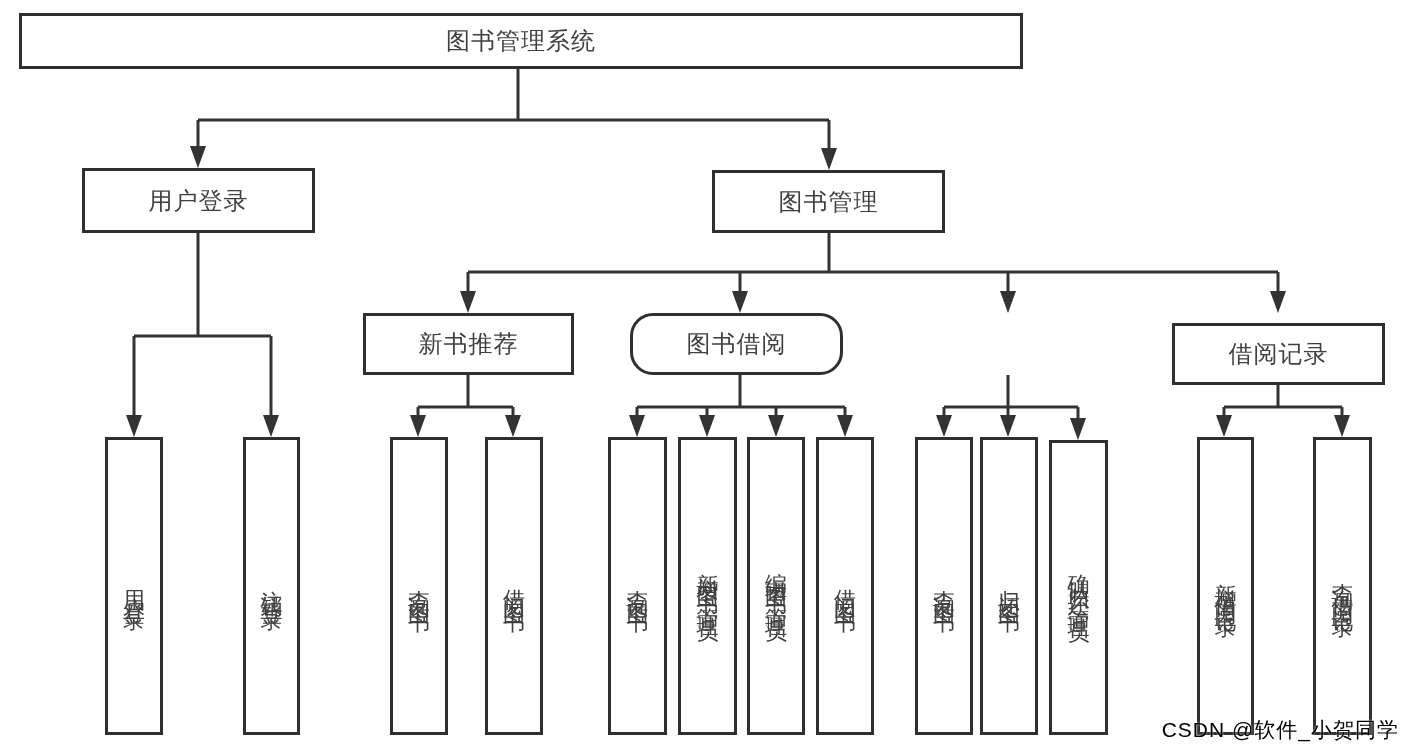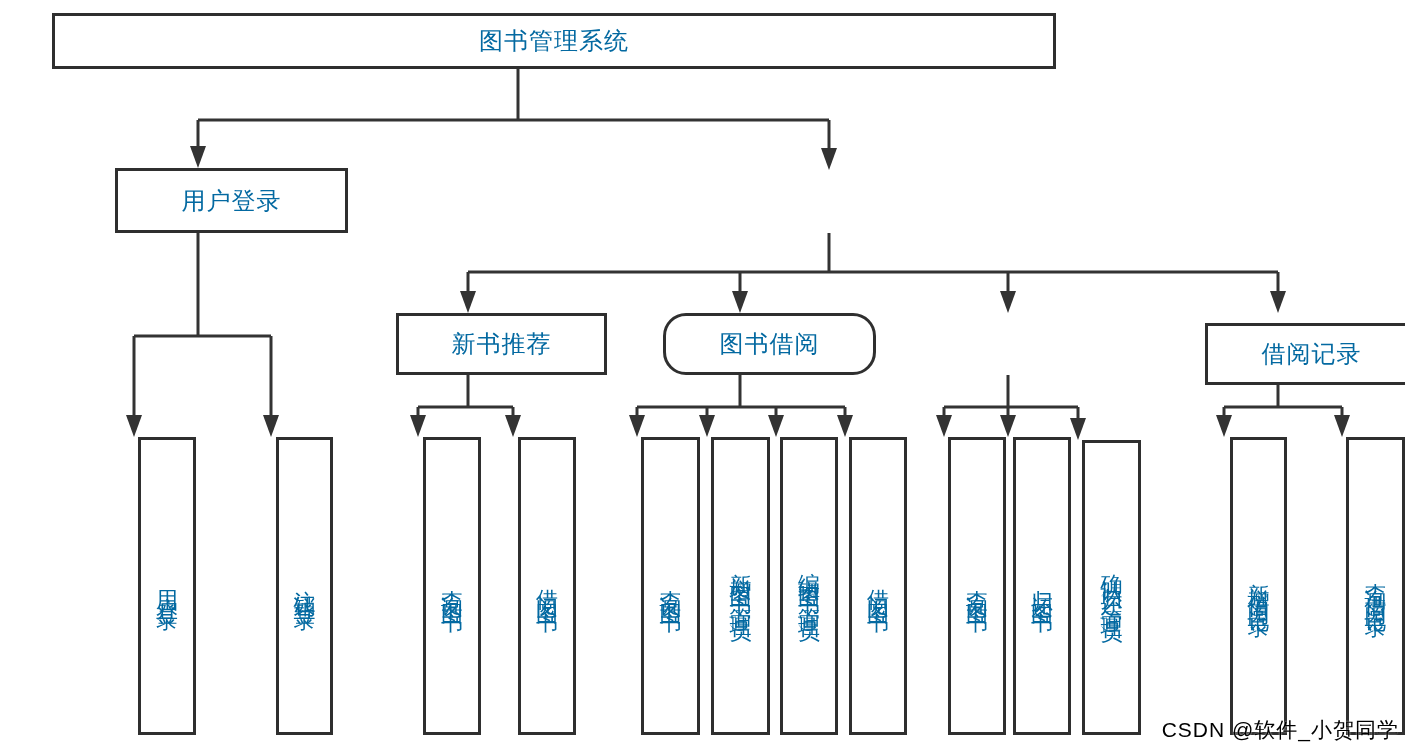--- a/index.html
+++ b/index.html
@@ -3,23 +3,23 @@
 <meta charset="utf-8">
 <style>
   html,body { margin:0; padding:0; background:#ffffff; }
   .canvas {
     position:relative; width:1405px; height:747px; background:#ffffff;
     font-family:"Liberation Sans", sans-serif; overflow:hidden;
   }
   #connectors { position:absolute; left:0; top:0; width:1405px; height:747px; z-index:1; }
   .node {
     position:absolute; box-sizing:border-box; background:#ffffff;
-    border:3px solid #2f2f2f; color:#0369a1;
+    border:3px solid #2f2f2f; color:#404040;
     display:flex; align-items:center; justify-content:center;
-    z-index:2; text-align:center;margin-left:33px;
+    z-index:2; text-align:center;
   }
   .h-node { font-size:24px; letter-spacing:1px; white-space:nowrap; }
   .leaf {
     writing-mode:vertical-rl; text-orientation:mixed;
     font-size:22px; letter-spacing:7px; line-height:1;
   }
   .watermark {
     position:absolute; right:6px; bottom:3px; z-index:6;
     font-size:21px; color:#000000; letter-spacing:1px; white-space:nowrap;
     text-shadow:0 0 2px #ffffff;
@@ -81,20 +81,21 @@
       <polygon points="1070,418 1086,418 1078,440" fill="#333333"></polygon>
       <line x1="1224" y1="407" x2="1224" y2="419" stroke="#333333" stroke-width="3"></line>
       <polygon points="1216,415 1232,415 1224,437" fill="#333333"></polygon>
       <line x1="1342" y1="407" x2="1342" y2="419" stroke="#333333" stroke-width="3"></line>
       <polygon points="1334,415 1350,415 1342,437" fill="#333333"></polygon>
     </svg>
 
   <div class="node h-node" style="left:19px; top:13px; width:1004px; height:56px;">图书管理系统</div>
 
   <div class="node h-node" style="left:82px; top:168px; width:233px; height:65px;">用户登录</div>
+  <div class="node h-node" style="left:712px; top:170px; width:233px; height:63px;">图书管理</div>
 
   <div class="node h-node" style="left:363px; top:313px; width:211px; height:62px;text-align:right;">新书推荐</div>
   <div class="node h-node" style="left:630px; top:313px; width:213px; height:62px;border-radius:23px;">图书借阅</div>
   <div class="node h-node" style="left:1172px; top:323px; width:213px; height:62px;">借阅记录</div>
 
   <div class="node leaf" style="left:105px; top:437px; width:58px; height:298px;">用户登录</div>
   <div class="node leaf" style="left:243px; top:437px; width:57px; height:298px;">注销登录</div>
 
   <div class="node leaf" style="left:390px; top:437px; width:58px; height:298px;">查询图书</div>
   <div class="node leaf" style="left:485px; top:437px; width:58px; height:298px;">借阅图书</div>

